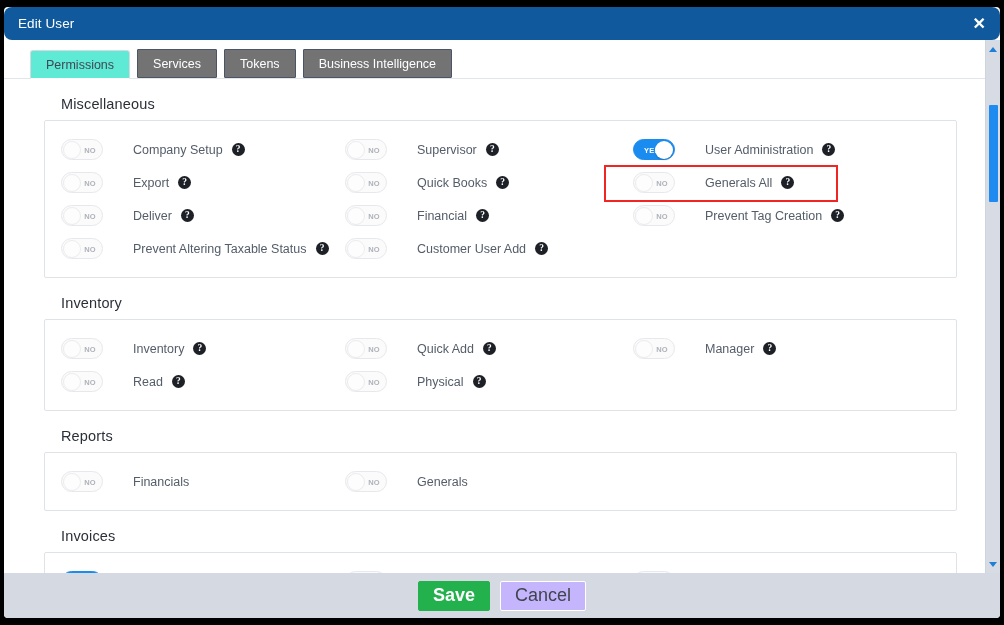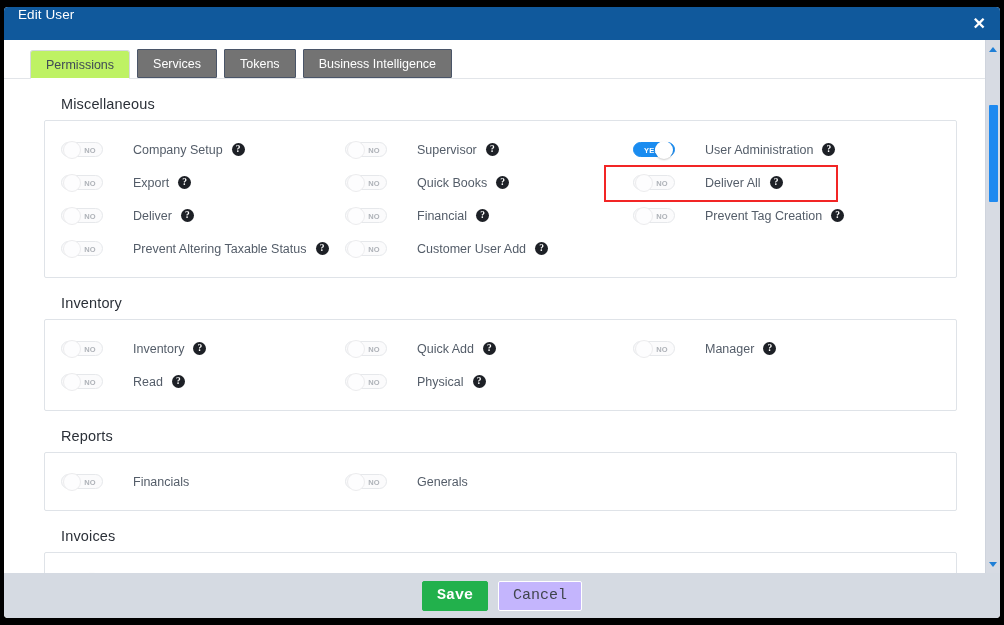--- a/index.html
+++ b/index.html
@@ -25,22 +25,24 @@
     flex-direction: column;
     box-shadow: 0 2px 8px rgba(0,0,0,0.35);
   }
 
   
   .titlebar {
     height: 33px;
     background: #10599c;
     color: #ffffff;
     display: flex;
+    align-items: center;
     flex: 0 0 auto;
     position: relative;
+    border-radius: 8px;
   }
   .titlebar-title {
     font-size: 13.5px;
     padding-left: 14px;
     letter-spacing: .1px;
   }
   .titlebar-close {
     position: absolute;
     right: 14px;
     top: 50%;
@@ -86,21 +88,21 @@
     cursor: pointer;
     white-space: nowrap;
   }
   .tab.inactive {
     background: #737373;
     color: #ffffff;
     border: 1px solid #4a5568;
     border-radius: 1px;
   }
   .tab.active {
-    background: #bef264;
+    background: #5eead4;
     color: #3f4a56;
     border: 1px solid #d6dade;
     border-bottom: 1px solid #ffffff;
     border-radius: 3px 3px 0 0;
     margin-bottom: -1px;
     position: relative;
     z-index: 2;
   }
 
   
@@ -131,21 +133,21 @@
     flex: 0 0 auto;
   }
   .col-1 { width: 300px; padding-left: 16px; }
   .col-2 { width: 288px; }
   .col-3 { width: 300px; }
   .perm-cell.empty { visibility: hidden; }
 
   
   .toggle {
     width: 42px;
-    height: 15px;
+    height: 21px;
     border-radius: 11px;
     position: relative;
     flex: 0 0 auto;
     cursor: pointer;
   }
   .toggle.off {
     background: #fbfbfc;
     border: 1px solid #e6e8eb;
   }
   .toggle.on {
@@ -266,28 +268,27 @@
     display: flex;
     align-items: center;
     justify-content: center;
     gap: 10px;
     flex: 0 0 auto;
   }
   .btn {
     height: 30px;
     min-width: 47px;
     padding: 0 14px;
-    font-size: 15px;
+    font-size: 18px;
     border-radius: 2px;
     display: flex;
     align-items: center;
     justify-content: center;
     cursor: pointer;
     border: 1px solid transparent;
-    font-family: Liberation Mono, monospace;
   }
   .btn-save {
     background: #22b14c;
     color: #ffffff;
     font-weight: bold;
     border-color: #22b14c;
   }
   .btn-cancel {
     background: #c4b5fd;
     color: #40454d;
@@ -359,21 +360,21 @@
                   <span class="tlabel">NO</span>
                 </div>
                 <span class="perm-label">Quick Books</span>
                 <span class="help-icon">?</span>
               </div>
               <div class="perm-cell col-3">
                 <div class="toggle off">
                   <span class="knob"></span>
                   <span class="tlabel">NO</span>
                 </div>
-                <span class="perm-label">Deliver All</span>
+                <span class="perm-label">Generals All</span>
                 <span class="help-icon">?</span>
               </div>
             </div>
             <div class="perm-row">
               <div class="perm-cell col-1">
                 <div class="toggle off">
                   <span class="knob"></span>
                   <span class="tlabel">NO</span>
                 </div>
                 <span class="perm-label">Deliver</span>

